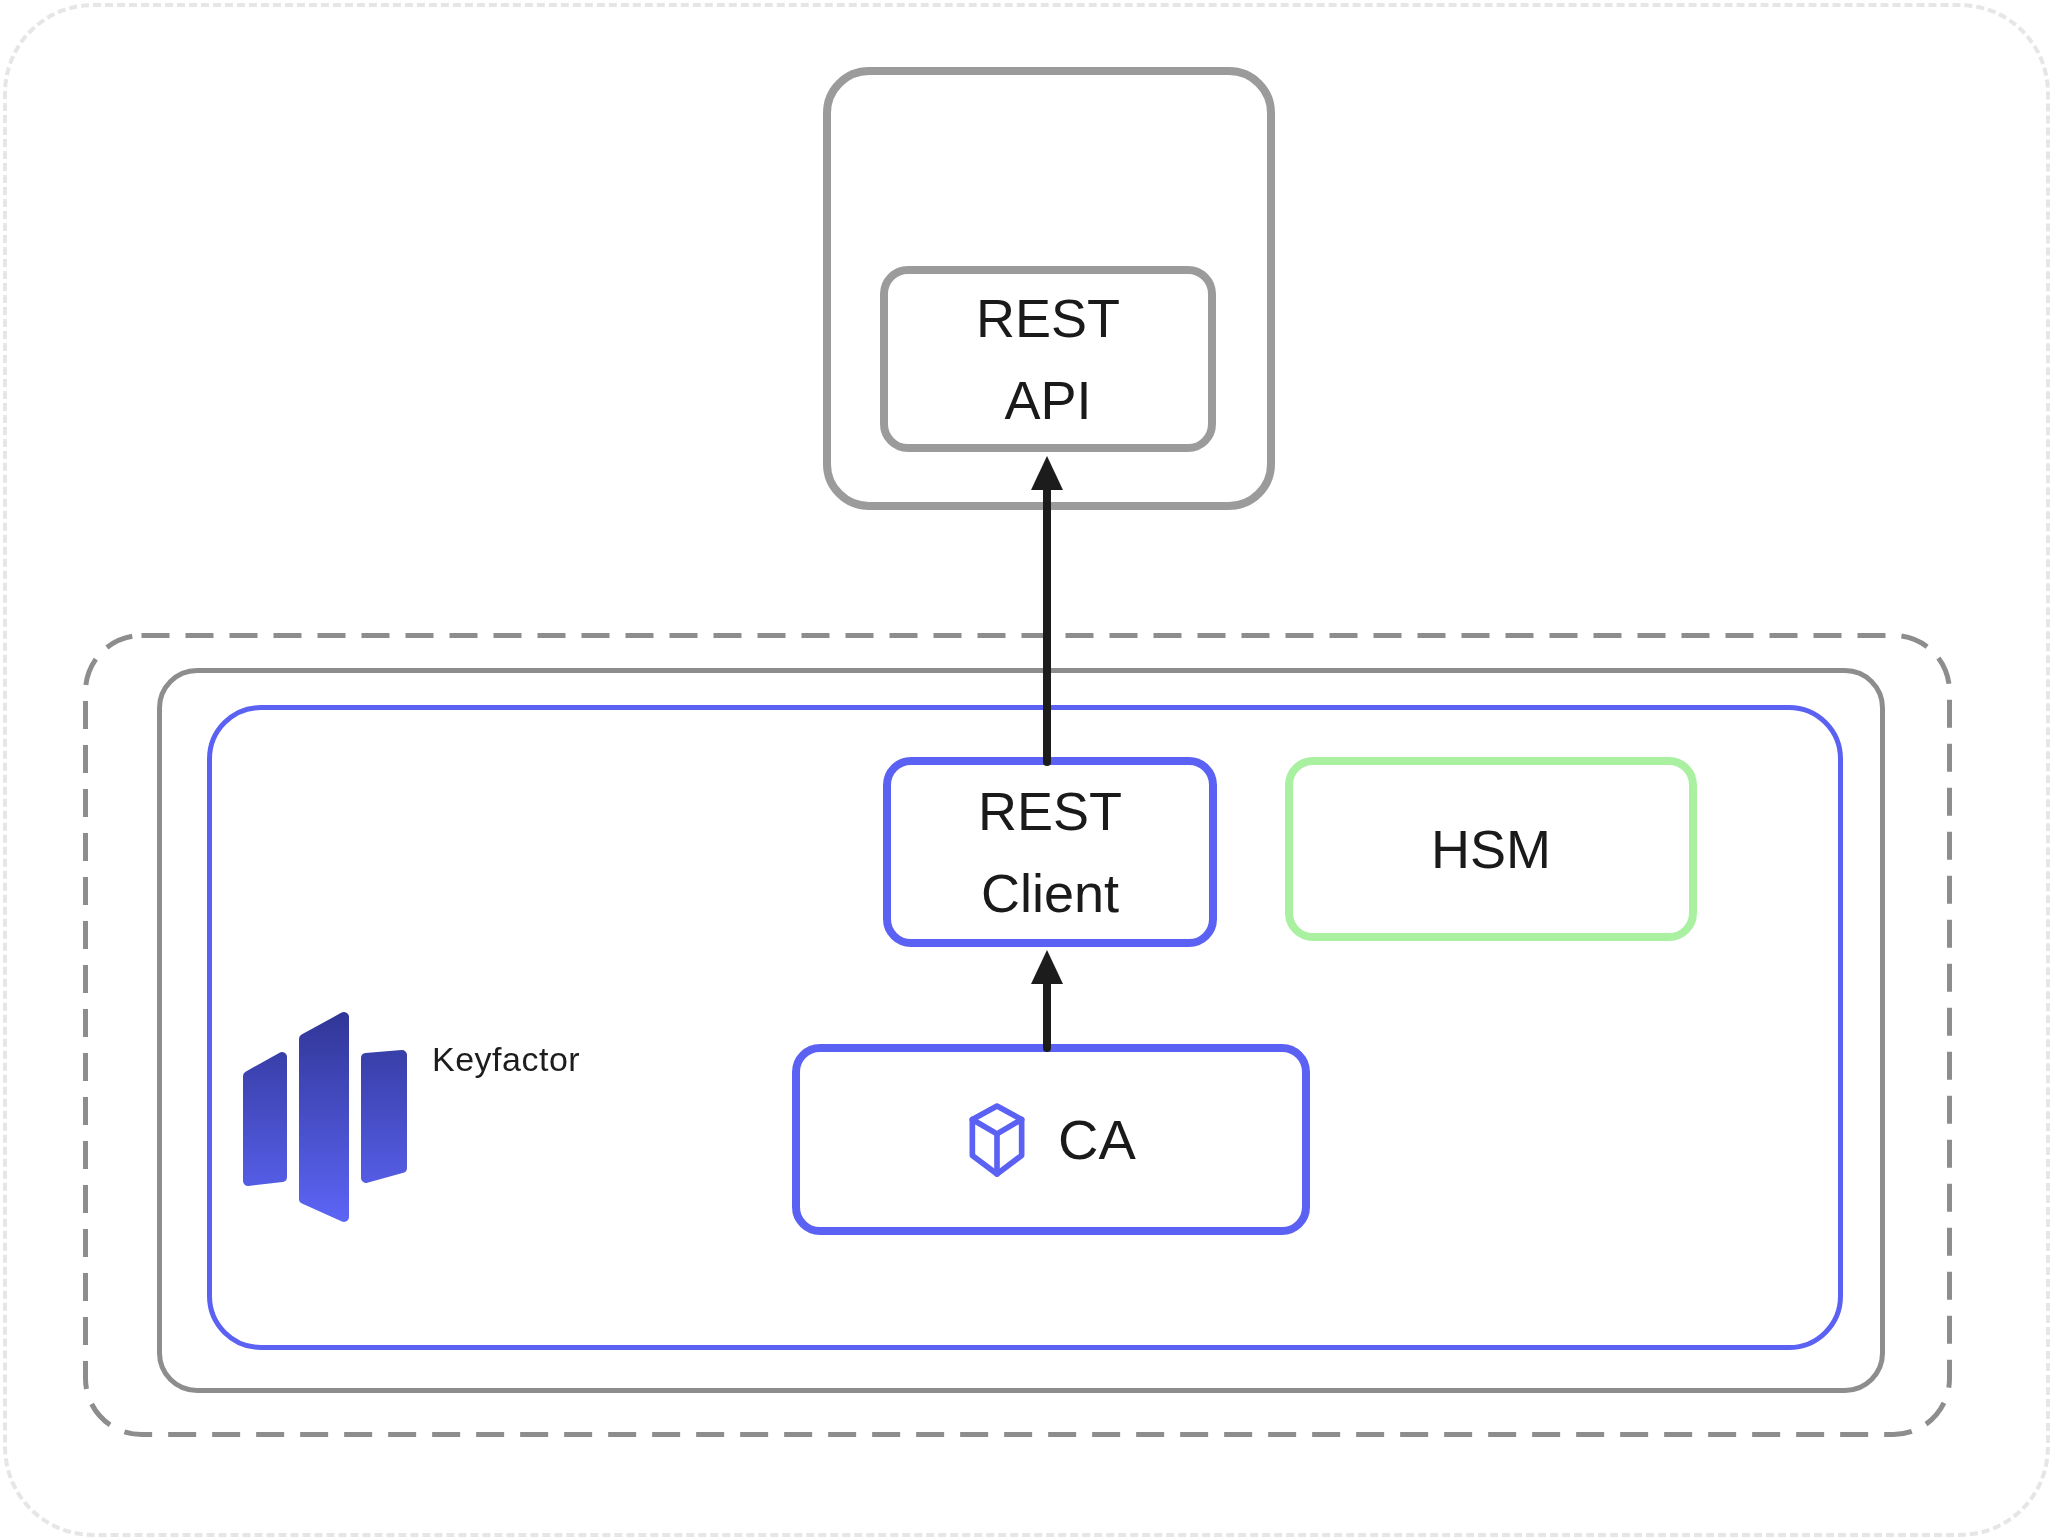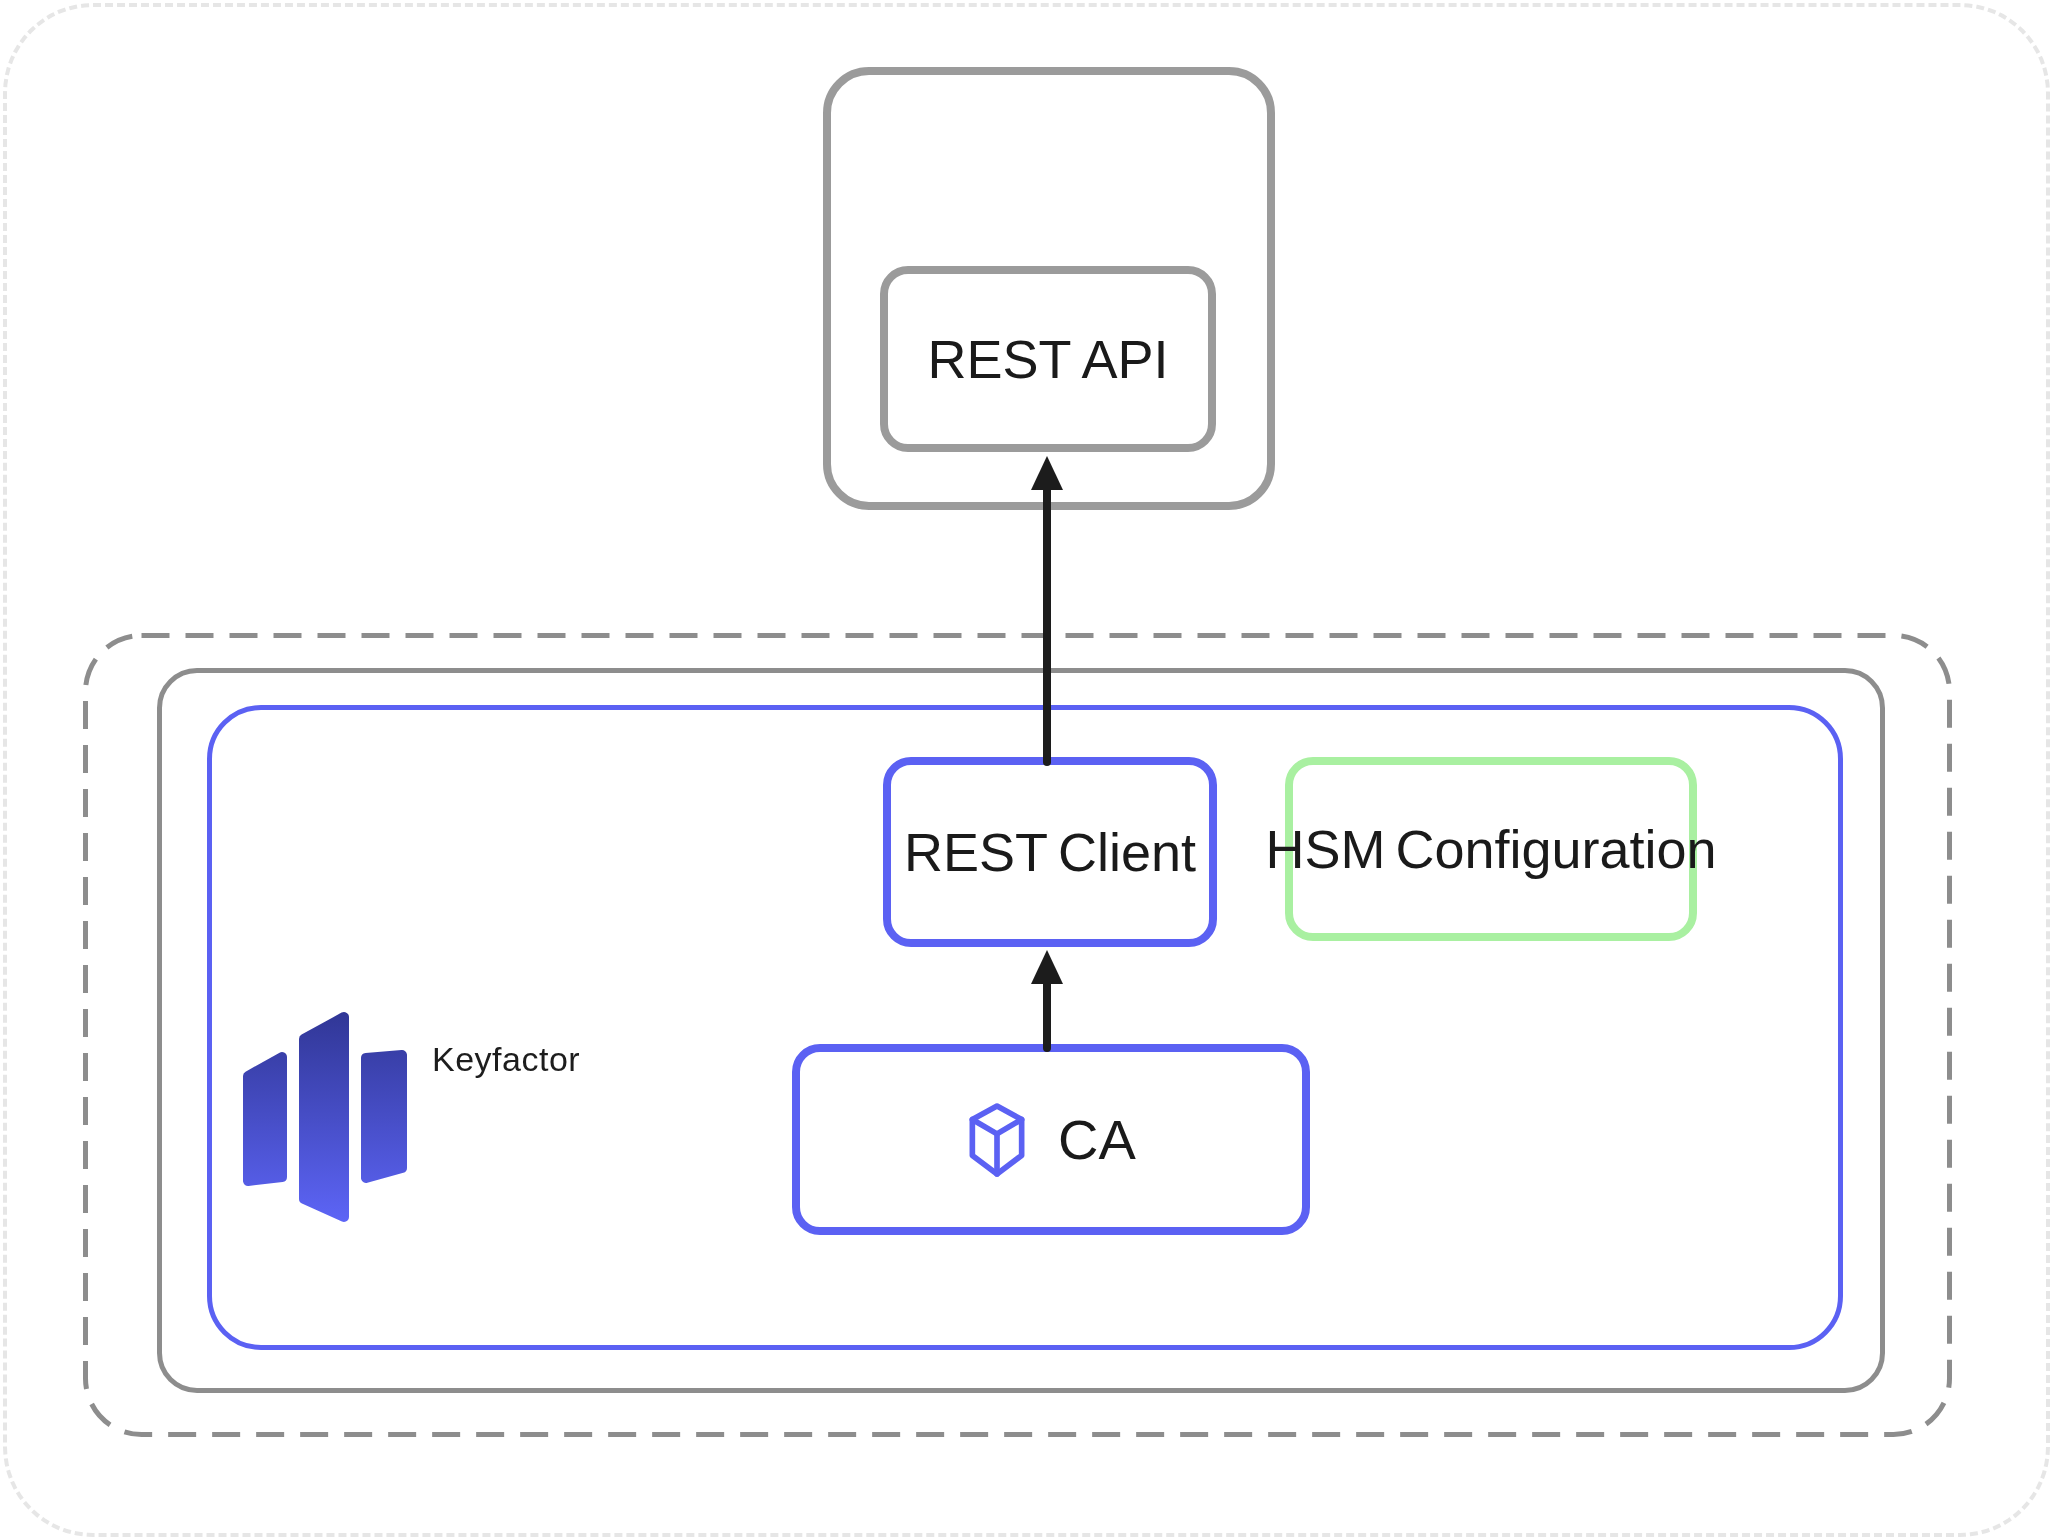--- a/index.html
+++ b/index.html
@@ -14,21 +14,21 @@
   .page-edge{
     position:absolute;inset:3px;
     border:4px dashed var(--page-dot-gray,#e6e6e6);
     border-radius:90px;
     pointer-events:none;
   }
   .node{
     position:absolute;
     background:#ffffff;
     box-sizing:border-box;
-    display:flex;flex-direction:row;
+    display:flex;flex-direction:column;
     align-items:center;justify-content:center;
     text-align:center;
     gap:10px;
   }
   .node .line{font-size:54px;line-height:72px;color:var(--text-black,#1a1a1a);}
   
   .hsm-box{
     left:823px;top:67px;width:452px;height:443px;
     border:8px solid var(--box-gray,#9b9b9b);border-radius:46px;
     justify-content:flex-start;
@@ -122,21 +122,20 @@
     <div class="line">API</div>
   </div>
 
   <div class="node rest-client-box">
     <div class="line">REST</div>
     <div class="line">Client</div>
   </div>
 
   <div class="node hsm-config-box">
     <div class="line">HSM</div>
-    <div class="line">Configuration</div>
   </div>
 
   <div class="node ca-box">
     <svg class="cube-icon" viewBox="0 0 60 74">
       <path class="stroke-blue" stroke-width="5.5" d="M30 4 L54 17 L54 52 L30 70 L6 52 L6 17 Z"></path>
       <path class="stroke-blue" stroke-width="5.5" d="M6 17 L30 31 L54 17"></path>
       <path class="stroke-blue" stroke-width="5.5" d="M30 31 L30 70"></path>
     </svg>
     <div class="line">CA</div>
   </div>

